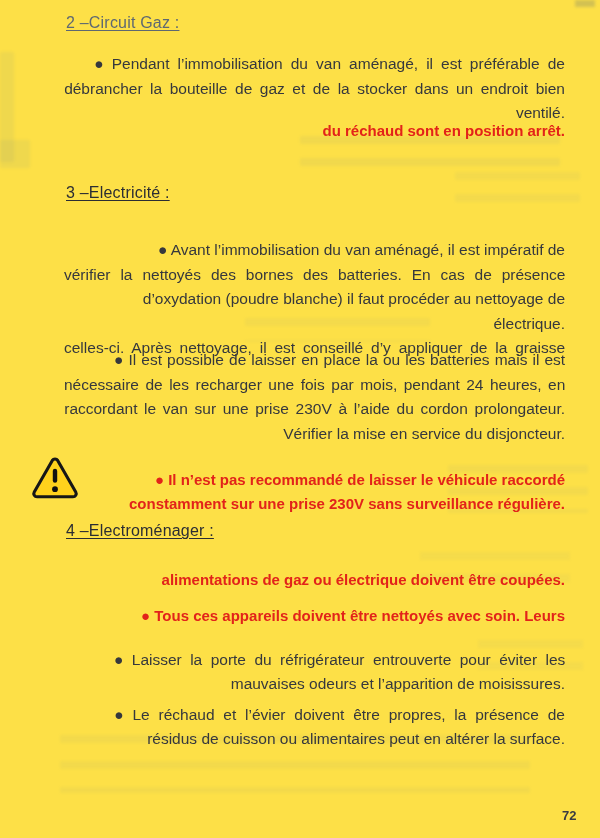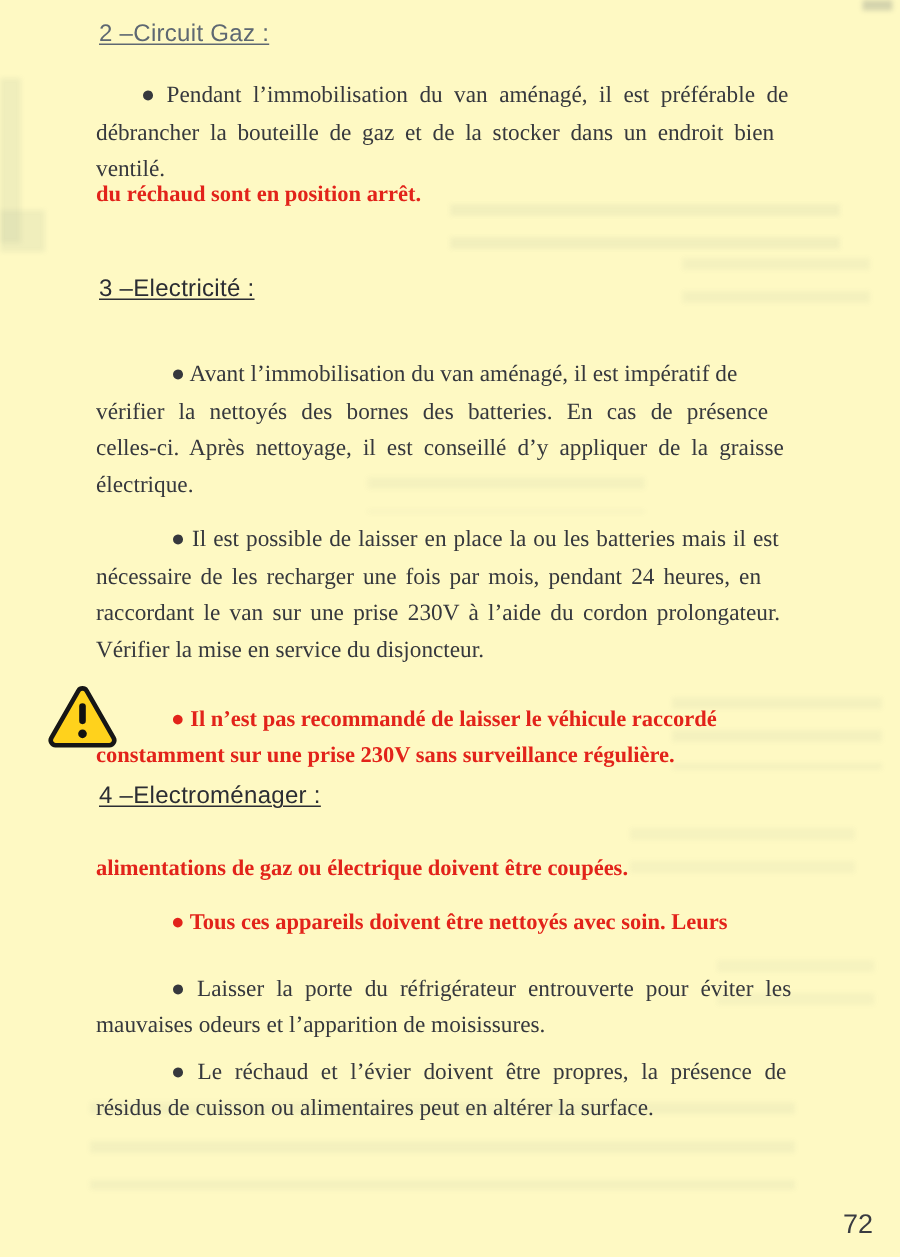--- a/index.html
+++ b/index.html
@@ -1,45 +1,45 @@
 <!DOCTYPE html>
 <html><head>
 <meta charset="utf-8">
 <title>Manual page</title>
 <style>
   html,body { margin:0; padding:0; background:#e8e8e8; }
   .page {
     position:relative; width:600px; height:838px;
-    background:#fef9c3; overflow:hidden;
+    background:#fde047; overflow:hidden;
     font-family:"Liberation Sans", sans-serif;
     color:#36383d;
+    text-align:right;
   }
   .heading {
     position:absolute; left:66px; font-size:16px; line-height:22px;
     letter-spacing:0.2px; white-space:nowrap;
   }
   .heading .hs { text-decoration:underline; text-underline-offset:2px; text-decoration-thickness:1px; }
   .hgaz { color:#5e6872; }
   .hdark { color:#2b2d33; }
   .para {
     position:absolute; left:64px; width:501px;
     font-size:15.5px;
-    font-family:Liberation Serif, serif;
   }
   .ln {
     height:var(--lh,25px); line-height:var(--lh,25px);
     overflow:hidden; white-space:nowrap; width:501px;
   }
   .ind30 { text-indent:30px; }
   .ind50 { text-indent:50px;margin-top:12px; }
   .redp { color:#e2231a; font-weight:bold; font-size:15px; }
   .warn-icon { position:absolute; left:31px; top:456px; width:48px; height:43px; }
   .pagenum {
     position:absolute; left:562px; top:806px;
-    font-size:18px; line-height:20px; color:#3a3c42;
+    font-size:13px; line-height:20px; color:#3a3c42;font-weight:bold;
   }
   .bleed { position:absolute; filter:blur(1.6px); opacity:.6; pointer-events:none; }
 </style>
 </head>
 <body>
 
 <div class="page">
 
   <div class="bleed" style="left:300px;top:136px;width:260px;height:36px;background:repeating-linear-gradient(180deg,rgba(128,148,130,0.16) 0 8px,rgba(0,0,0,0) 8px 22px)"></div>
   <div class="bleed" style="left:455px;top:172px;width:125px;height:34px;background:repeating-linear-gradient(180deg,rgba(128,148,130,0.13) 0 8px,rgba(0,0,0,0) 8px 22px)"></div>
@@ -66,22 +66,23 @@
     <div class="ln"><span class="tx">du réchaud sont en position arrêt.</span></div>
   </div>
 
   <div class="heading hdark" style="top:182px">
     <span class="hs">3 –Electricité :</span>
   </div>
 
   <div class="para" style="top:226px;--lh:24.6px">
     <div class="ln ind50"><span class="tx">● Avant l’immobilisation du van aménagé, il est impératif de</span></div>
     <div class="ln j"><span class="tx" style="word-spacing: 5.6px;">vérifier la nettoyés des bornes des batteries. En cas de présence</span></div>
+    <div class="ln"><span class="tx">d’oxydation (poudre blanche) il faut procéder au nettoyage de</span></div>
+    <div class="ln"><span class="tx">électrique.</span></div>
     <div class="ln j"><span class="tx" style="word-spacing: 3.5px;">celles-ci. Après nettoyage, il est conseillé d’y appliquer de la graisse</span></div>
-    <div class="ln"><span class="tx">électrique.</span></div>
   </div>
 
   <div class="para" style="top:336px;--lh:24.7px">
     <div class="ln j ind50"><span class="tx" style="word-spacing: 0.785714px;">● Il est possible de laisser en place la ou les batteries mais il est</span></div>
     <div class="ln j"><span class="tx" style="word-spacing: 2.18182px;">nécessaire de les recharger une fois par mois, pendant 24 heures, en</span></div>
     <div class="ln j"><span class="tx" style="word-spacing: 2.36364px; margin-top: 32px;">raccordant le van sur une prise 230V à l’aide du cordon prolongateur.</span></div>
     <div class="ln"><span class="tx">Vérifier la mise en service du disjoncteur.</span></div>
   </div>
 
   <div class="warn-icon">

